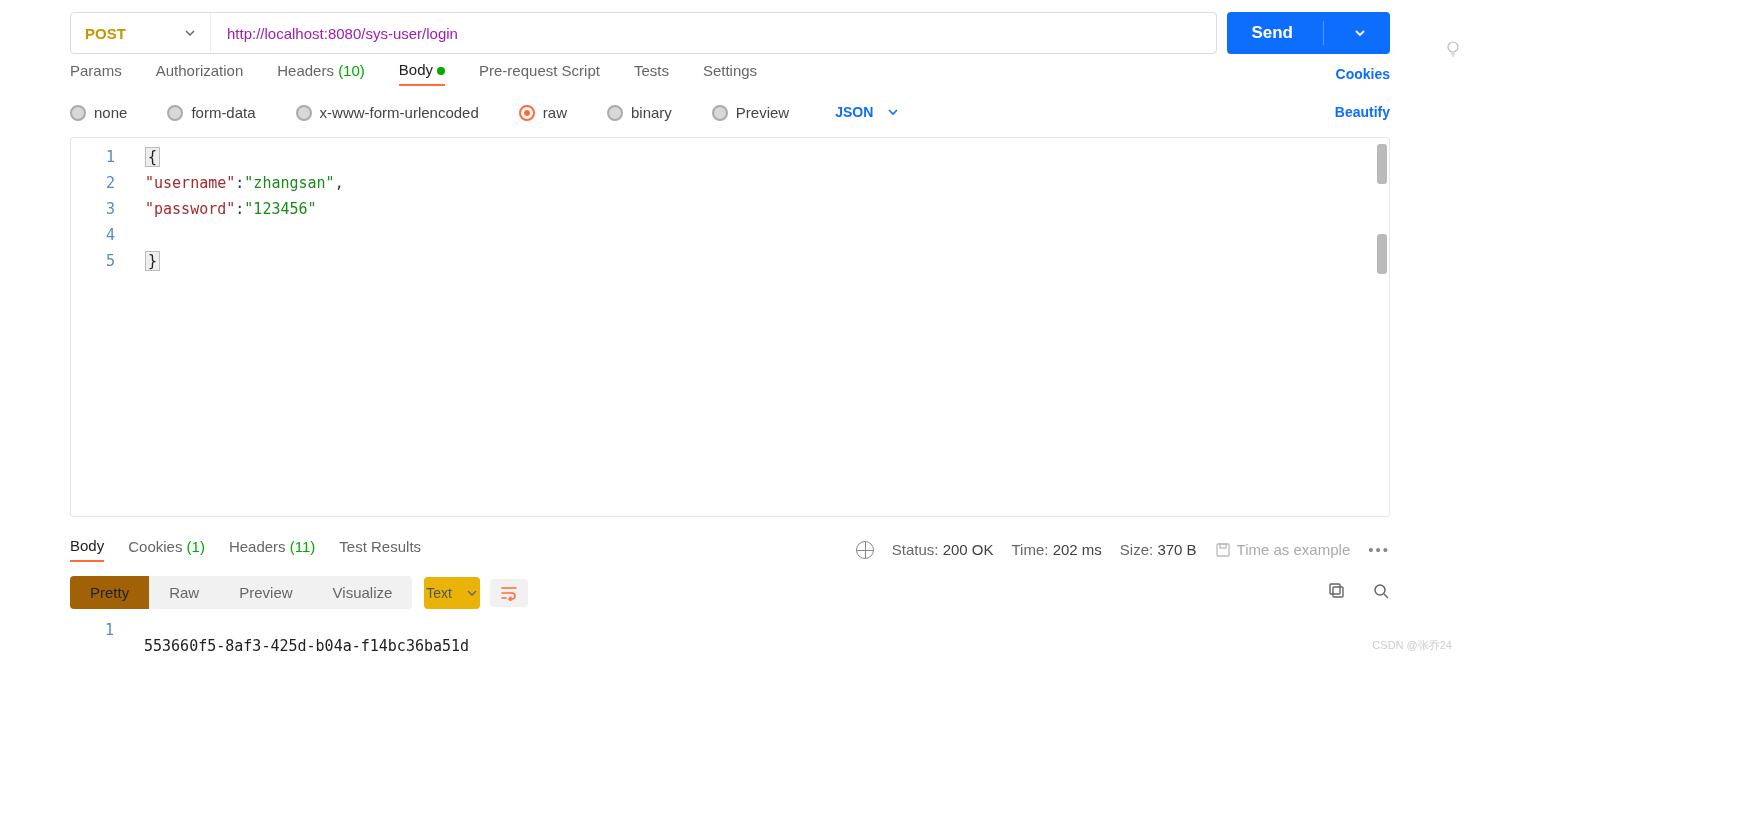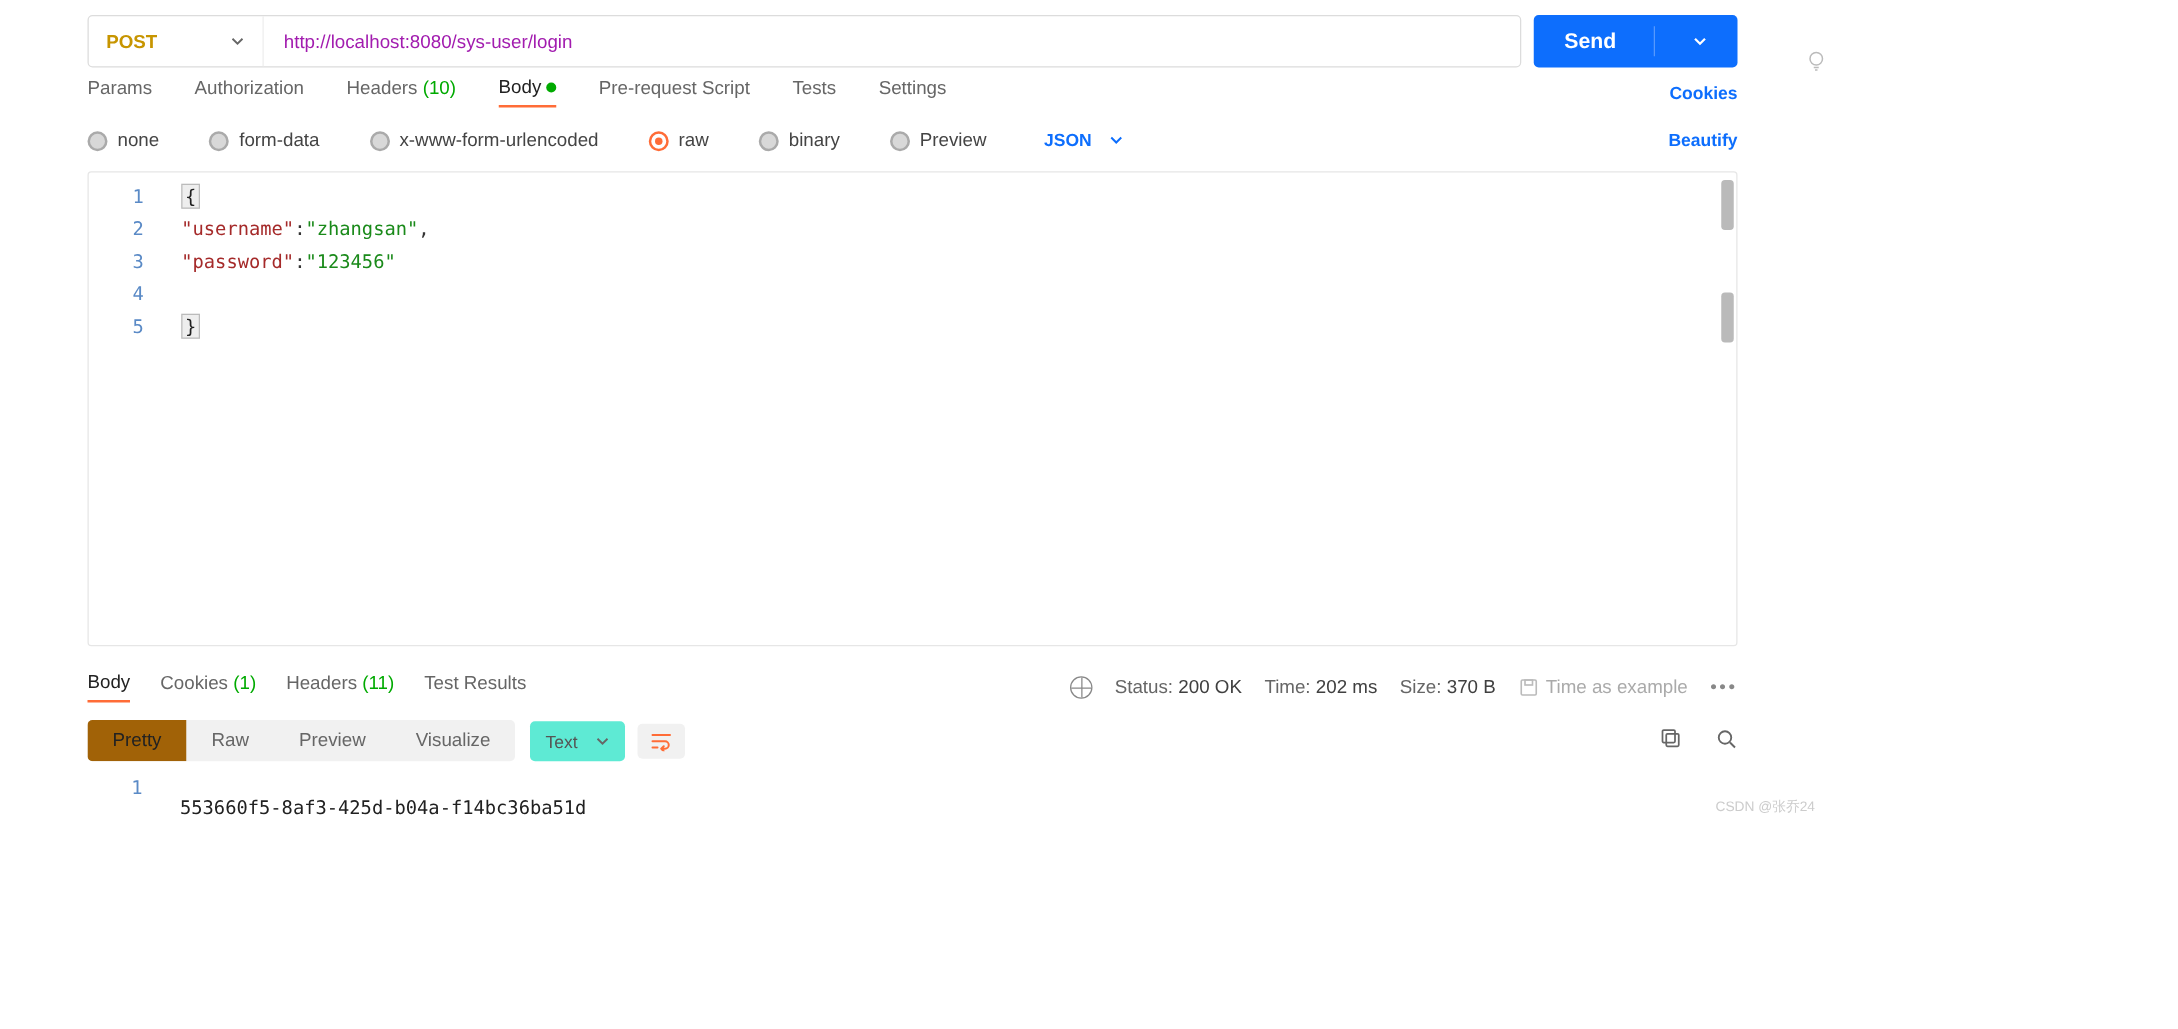--- a/index.html
+++ b/index.html
@@ -49,21 +49,21 @@
 .globe::before{content:'';position:absolute;left:50%;top:0;bottom:0;width:1px;background:#888;}
 .globe::after{content:'';position:absolute;top:50%;left:0;right:0;height:1px;background:#888;}
 .metric-val { color:#404040; font-weight:500; }
 .save-ex { color:#aaa; display:flex; align-items:center; gap:6px; }
 .dots { color:#888; letter-spacing:2px; cursor:pointer; }
 
 .view-row { display:flex; gap:2px; margin-top:14px; align-items:center; }
 .seg { display:flex; background:#f1f1f1; border-radius:4px; overflow:hidden; }
 .seg-btn { padding:8px 20px; color:#666; cursor:pointer; font-size:15px; }
 .seg-btn.active { background:#a16207; color:#222; font-weight:500;}
-.text-sel { background:#5eead4; border-radius:4px; padding:8px 12px; margin-left:10px; display:flex; gap:14px; align-items:center; color:#555; cursor:pointer; }
+.text-sel { background:#eab308; border-radius:4px; padding:8px 2px; margin-left:10px; display:flex; gap:14px; align-items:center; color:#555; cursor:pointer; }
 .wrap-btn { background:#f1f1f1; border-radius:4px; padding:6px 10px; margin-left:8px; cursor:pointer; }
 .wrap-btn svg{display:block;}
 .icon-group { margin-left:auto; display:flex; gap:26px; color:#666; }
 .icon-btn { cursor:pointer; }
 
 .resp-editor { position:relative; margin-top:8px; height:40px; }
 .resp-editor .gutter{top:0;}
 .resp-editor .code{top:16px;}
 
 .watermark { position:absolute; right:8px; bottom:4px; color:#ccc; font-size:11px; }

